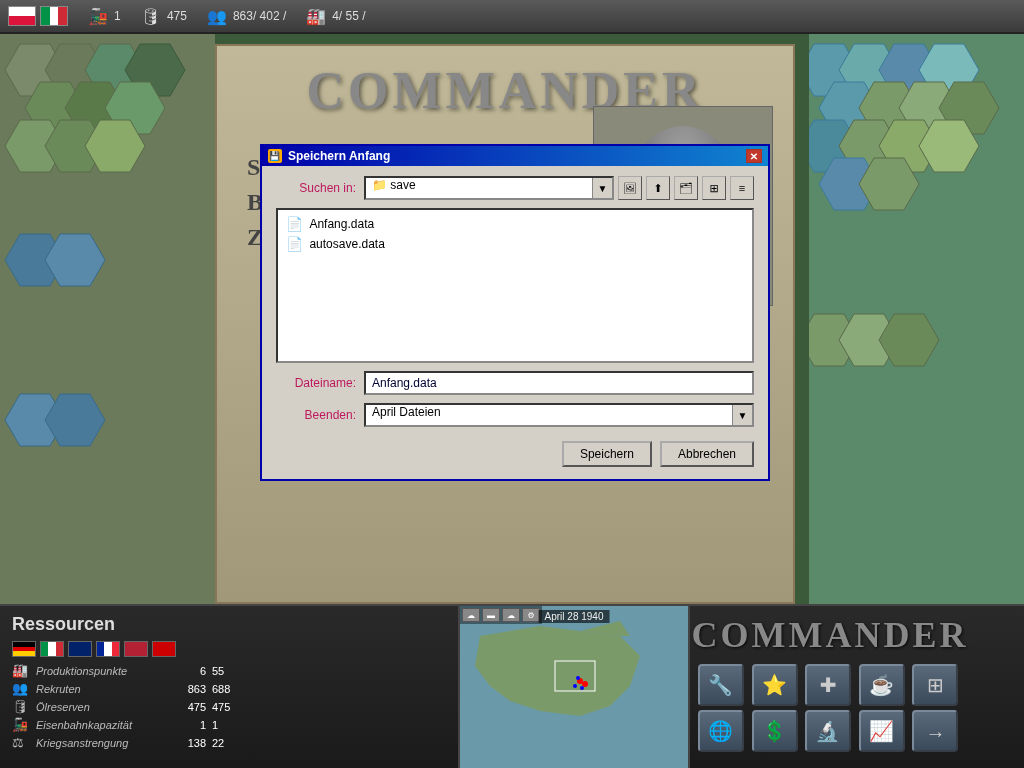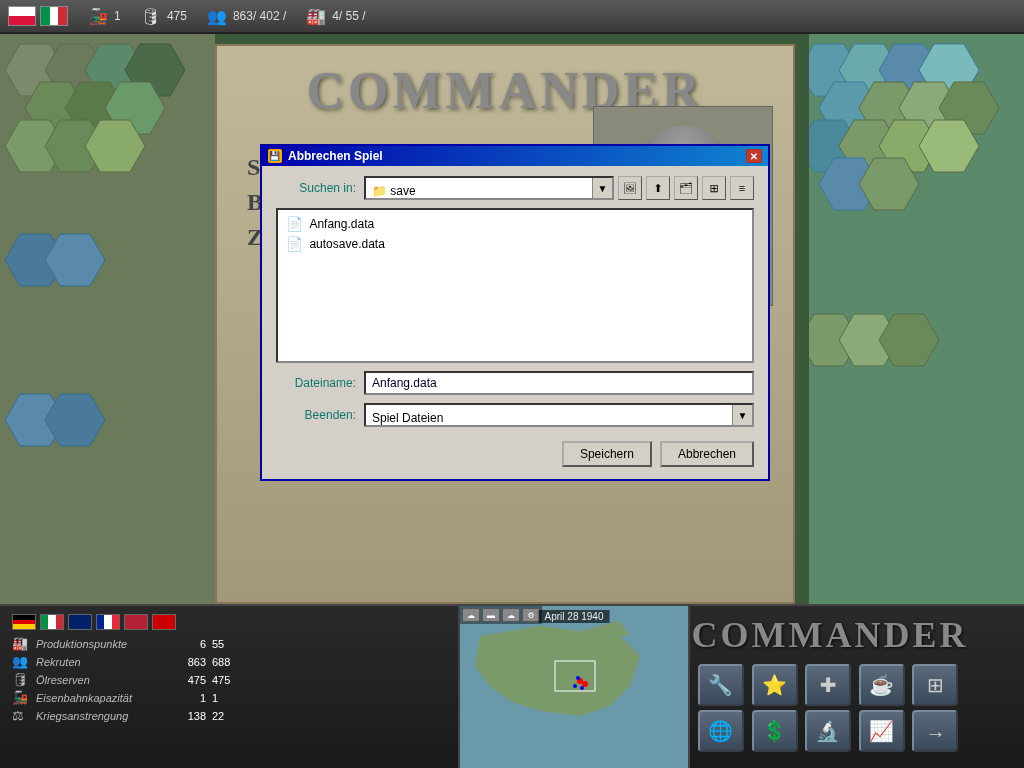--- a/index.html
+++ b/index.html
@@ -170,21 +170,21 @@
     .dialog-row {
       display: flex;
       align-items: center;
       margin-bottom: 8px;
       gap: 8px;
     }
     .dialog-label {
       width: 80px;
       font-size: 12px;
       text-align: right;
-      color: #0f766e;
+      color: #be185d;
     }
     .dialog-input-wrapper {
       flex: 1;
       display: flex;
       align-items: center;
       gap: 4px;
     }
     .toolbar-btn {
       width: 24px;
       height: 24px;
@@ -408,21 +408,21 @@
       left: 0;
       width: 215px;
       height: 570px;
       background: #6a7a5a;
       overflow: hidden;
     }
 
     
     .combo-box {
       display: flex;
-      align-items: flex-end;
+      align-items: flex-start;
       background: white;
       border: 2px inset #888;
       height: 24px;
       flex: 1;
     }
     .combo-text {
       flex: 1;
       padding: 0 6px;
       font-size: 12px;
     }
@@ -525,21 +525,21 @@
       <div class="menu-item">Speichern</div>
       <div class="menu-item">Beenden</div>
       <div class="menu-item">Zu</div>
     </div>
   </div>
 
   <div id="save-dialog">
     <div id="save-dialog-titlebar">
       <div id="save-dialog-titlebar-left">
         <div class="dialog-icon-small">💾</div>
-        <span>Abbrechen Spiel</span>
+        <span>Speichern Anfang</span>
       </div>
       <div class="close-btn">✕</div>
     </div>
     <div id="save-dialog-body">
 
       <div class="dialog-row">
         <div class="dialog-label">Suchen in:</div>
         <div class="dialog-input-wrapper">
           <div class="combo-box">
             <span class="combo-text">📁 <span>save</span></span>
@@ -565,37 +565,38 @@
       </div>
 
       <div class="dialog-row">
         <div class="dialog-label">Dateiname:</div>
         <input type="text" class="filename-input" value="Anfang.data" style="flex: 1 1 0%;">
       </div>
 
       <div class="dialog-row">
         <div class="dialog-label">Beenden:</div>
         <div class="combo-box" style="flex:1;">
-          <span class="combo-text">Spiel Dateien</span>
+          <span class="combo-text">April Dateien</span>
           <div class="combo-arrow">▼</div>
         </div>
       </div>
 
       <div id="dialog-buttons">
         <button class="dialog-btn">Speichern</button>
         <button class="dialog-btn">Abbrechen</button>
       </div>
     </div>
   </div>
 
 </div>
 
 <div id="bottom-bar">
 
   <div id="resources-panel">
+    <div id="resources-title">Ressourcen</div>
     <div class="nation-flags-row">
       <div class="nation-flag nf-germany"></div>
       <div class="nation-flag nf-italy"></div>
       <div class="nation-flag nf-uk"></div>
       <div class="nation-flag nf-france"></div>
       <div class="nation-flag nf-usa"></div>
       <div class="nation-flag nf-soviet"></div>
     </div>
     <div id="resource-rows">
     <div class="resource-row">

